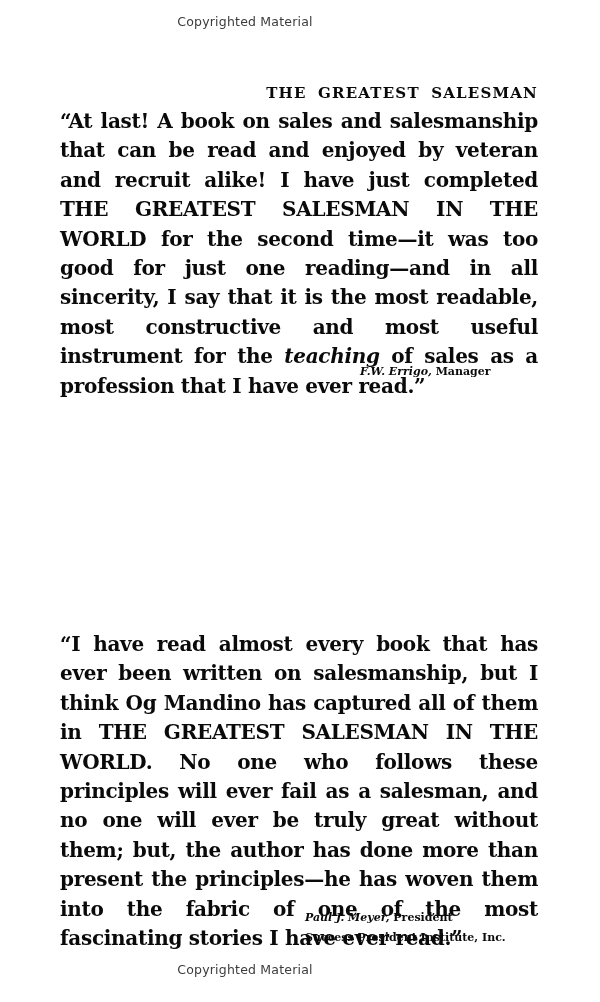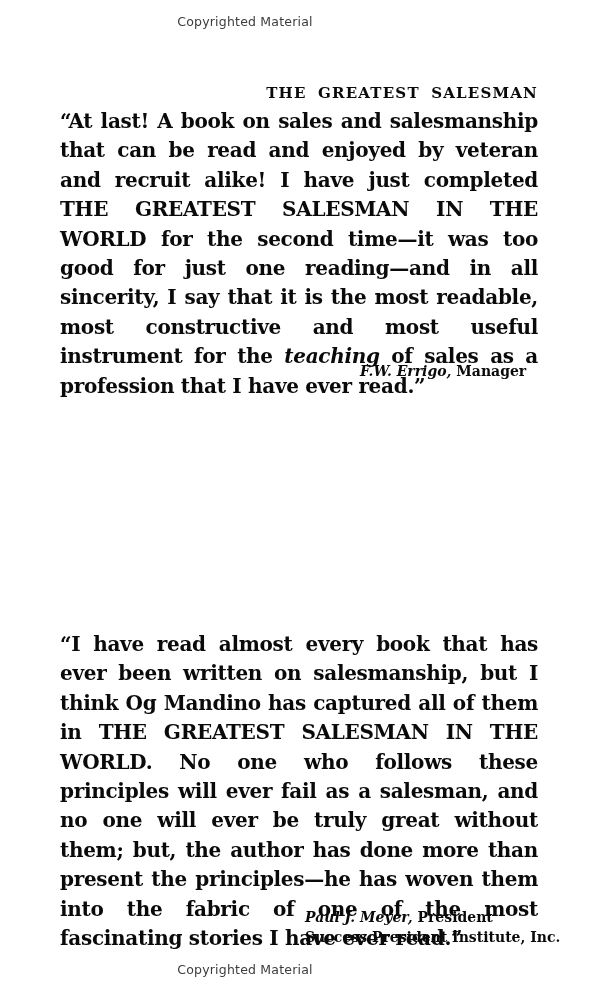--- a/index.html
+++ b/index.html
@@ -53,21 +53,21 @@
       letter-spacing: -0.3px;
       color: #0a0a0a;
     }
     .quote-1 { top: 87px; }
     .quote-2 { top: 610px; }
     .italic { font-style: italic; }
 
     .attribution {
       position: absolute;
       font-weight: bold;
-      font-size: 14px;
+      font-size: 11px;
       line-height: 19.6px;
       color: #0a0a0a;
     }
     .attribution-1 { top: 362px; left: 360px; }
     .attribution-2 { top: 908px; left: 305px; }
     .attribution .name { font-style: italic; }
   </style>
 </head>
 <body>
 

